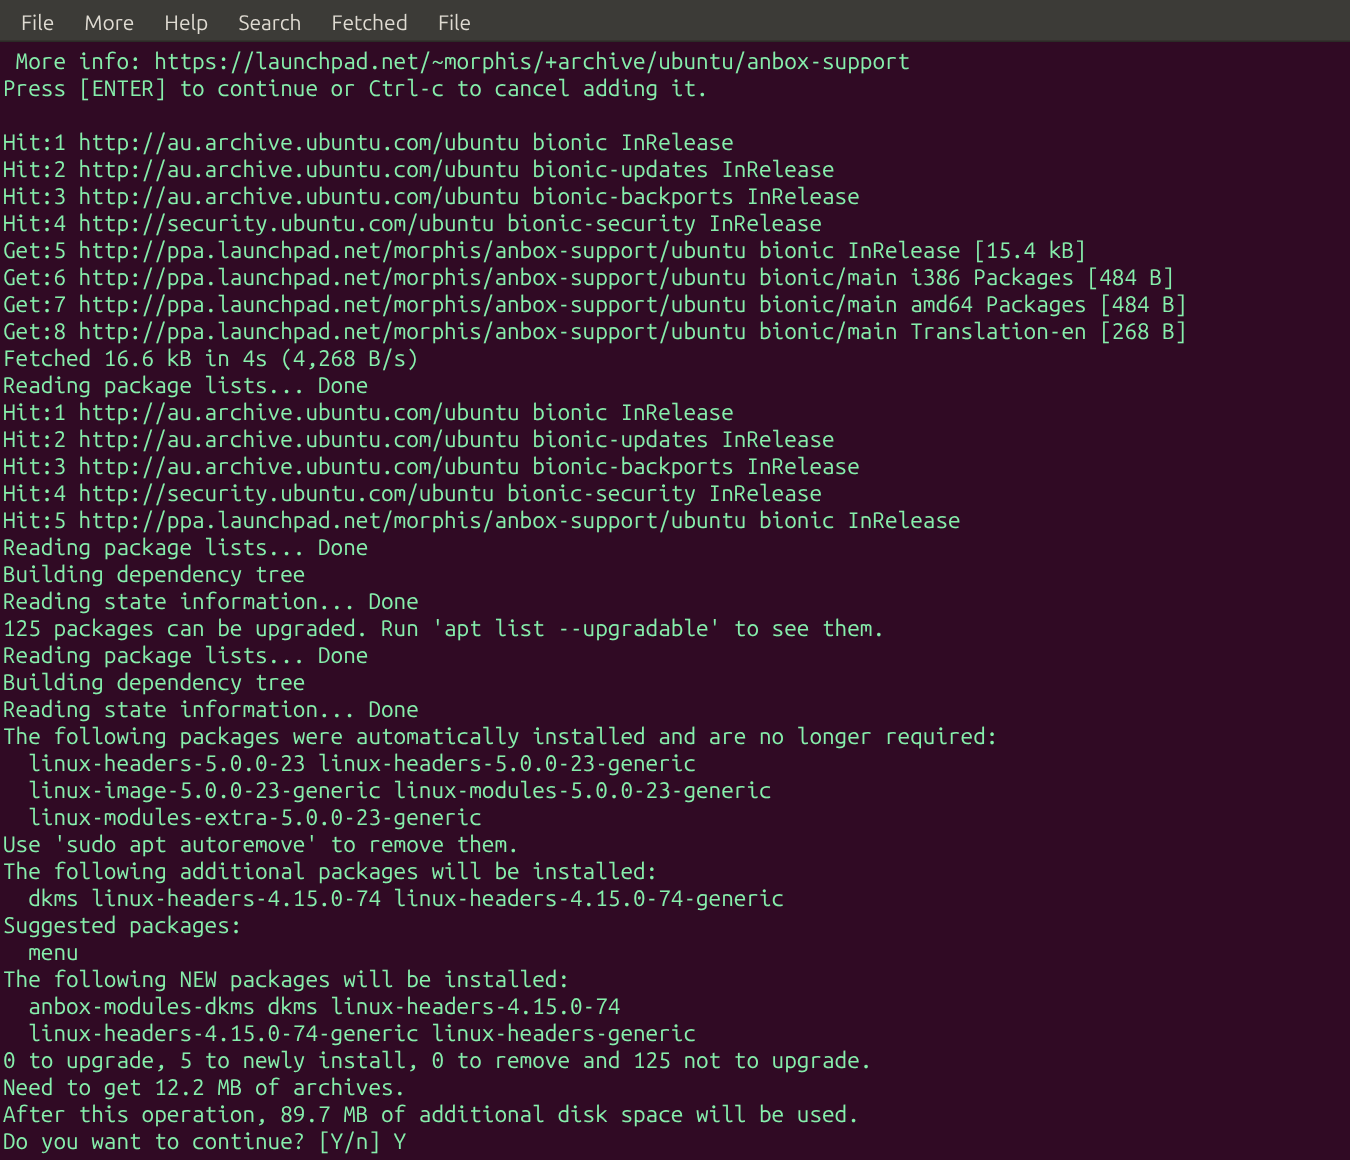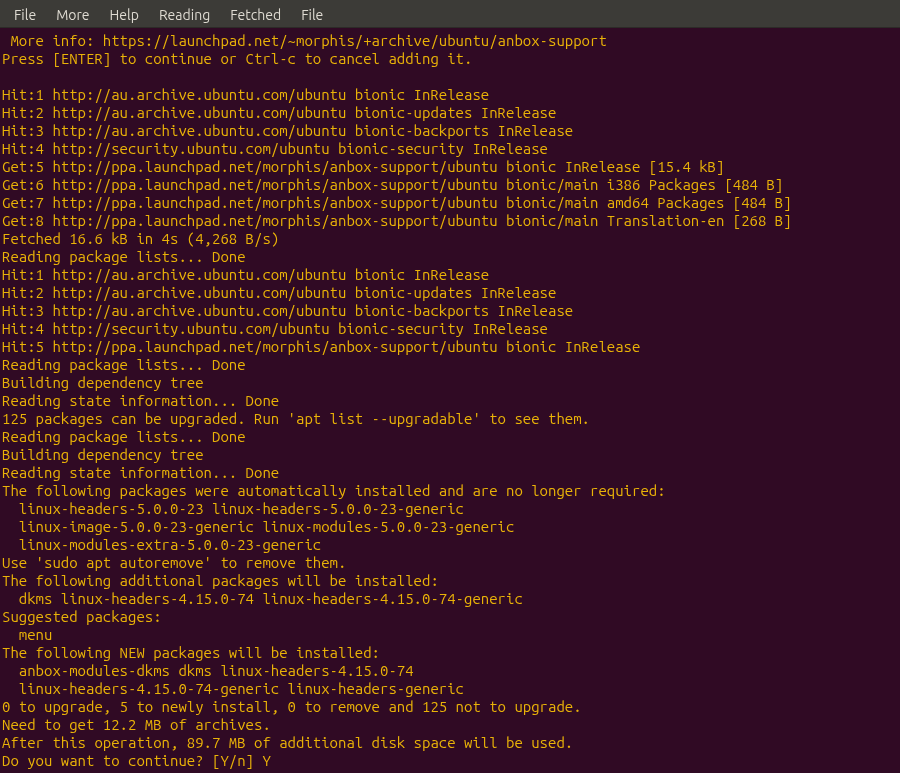--- a/index.html
+++ b/index.html
@@ -24,36 +24,36 @@
     }
     .menu-item {
       color: #dfdbd2;
       font-family: Ubuntu, "Segoe UI", sans-serif;
       font-size: 14px;
       padding: 4px 10px;
       cursor: pointer;
     }
     .terminal {
       padding: 4px 2px;
-      color: #eab308;
+      color: #86efac;
       font-size: 15px;
       line-height: 18px;
       white-space: pre;
       font-family: "Ubuntu Mono", "DejaVu Sans Mono", Consolas, monospace;
     }
     .terminal-line {
       display: block;
       min-height: 18px;
     }
   </style>
 </head>
 <body>
 
 <div class="menubar">
   <div class="menu-item">File</div>
   <div class="menu-item">More</div>
   <div class="menu-item">Help</div>
-  <div class="menu-item">Reading</div>
+  <div class="menu-item">Search</div>
   <div class="menu-item">Fetched</div>
   <div class="menu-item">File</div>
 </div>
 
 <div class="terminal" id="terminal-container"><span class="terminal-line"> More info: https://launchpad.net/~morphis/+archive/ubuntu/anbox-support</span><span class="terminal-line">Press [ENTER] to continue or Ctrl-c to cancel adding it.</span><span class="terminal-line"></span><span class="terminal-line">Hit:1 http://au.archive.ubuntu.com/ubuntu bionic InRelease</span><span class="terminal-line">Hit:2 http://au.archive.ubuntu.com/ubuntu bionic-updates InRelease</span><span class="terminal-line">Hit:3 http://au.archive.ubuntu.com/ubuntu bionic-backports InRelease</span><span class="terminal-line">Hit:4 http://security.ubuntu.com/ubuntu bionic-security InRelease</span><span class="terminal-line">Get:5 http://ppa.launchpad.net/morphis/anbox-support/ubuntu bionic InRelease [15.4 kB]</span><span class="terminal-line">Get:6 http://ppa.launchpad.net/morphis/anbox-support/ubuntu bionic/main i386 Packages [484 B]</span><span class="terminal-line">Get:7 http://ppa.launchpad.net/morphis/anbox-support/ubuntu bionic/main amd64 Packages [484 B]</span><span class="terminal-line">Get:8 http://ppa.launchpad.net/morphis/anbox-support/ubuntu bionic/main Translation-en [268 B]</span><span class="terminal-line">Fetched 16.6 kB in 4s (4,268 B/s)</span><span class="terminal-line">Reading package lists... Done</span><span class="terminal-line">Hit:1 http://au.archive.ubuntu.com/ubuntu bionic InRelease</span><span class="terminal-line">Hit:2 http://au.archive.ubuntu.com/ubuntu bionic-updates InRelease</span><span class="terminal-line">Hit:3 http://au.archive.ubuntu.com/ubuntu bionic-backports InRelease</span><span class="terminal-line">Hit:4 http://security.ubuntu.com/ubuntu bionic-security InRelease</span><span class="terminal-line">Hit:5 http://ppa.launchpad.net/morphis/anbox-support/ubuntu bionic InRelease</span><span class="terminal-line">Reading package lists... Done</span><span class="terminal-line">Building dependency tree</span><span class="terminal-line">Reading state information... Done</span><span class="terminal-line">125 packages can be upgraded. Run 'apt list --upgradable' to see them.</span><span class="terminal-line">Reading package lists... Done</span><span class="terminal-line">Building dependency tree</span><span class="terminal-line">Reading state information... Done</span><span class="terminal-line">The following packages were automatically installed and are no longer required:</span><span class="terminal-line">  linux-headers-5.0.0-23 linux-headers-5.0.0-23-generic</span><span class="terminal-line">  linux-image-5.0.0-23-generic linux-modules-5.0.0-23-generic</span><span class="terminal-line">  linux-modules-extra-5.0.0-23-generic</span><span class="terminal-line">Use 'sudo apt autoremove' to remove them.</span><span class="terminal-line">The following additional packages will be installed:</span><span class="terminal-line">  dkms linux-headers-4.15.0-74 linux-headers-4.15.0-74-generic</span><span class="terminal-line">Suggested packages:</span><span class="terminal-line">  menu</span><span class="terminal-line">The following NEW packages will be installed:</span><span class="terminal-line">  anbox-modules-dkms dkms linux-headers-4.15.0-74</span><span class="terminal-line">  linux-headers-4.15.0-74-generic linux-headers-generic</span><span class="terminal-line">0 to upgrade, 5 to newly install, 0 to remove and 125 not to upgrade.</span><span class="terminal-line">Need to get 12.2 MB of archives.</span><span class="terminal-line">After this operation, 89.7 MB of additional disk space will be used.</span><span class="terminal-line">Do you want to continue? [Y/n] Y</span></div>
 
 </body></html>

